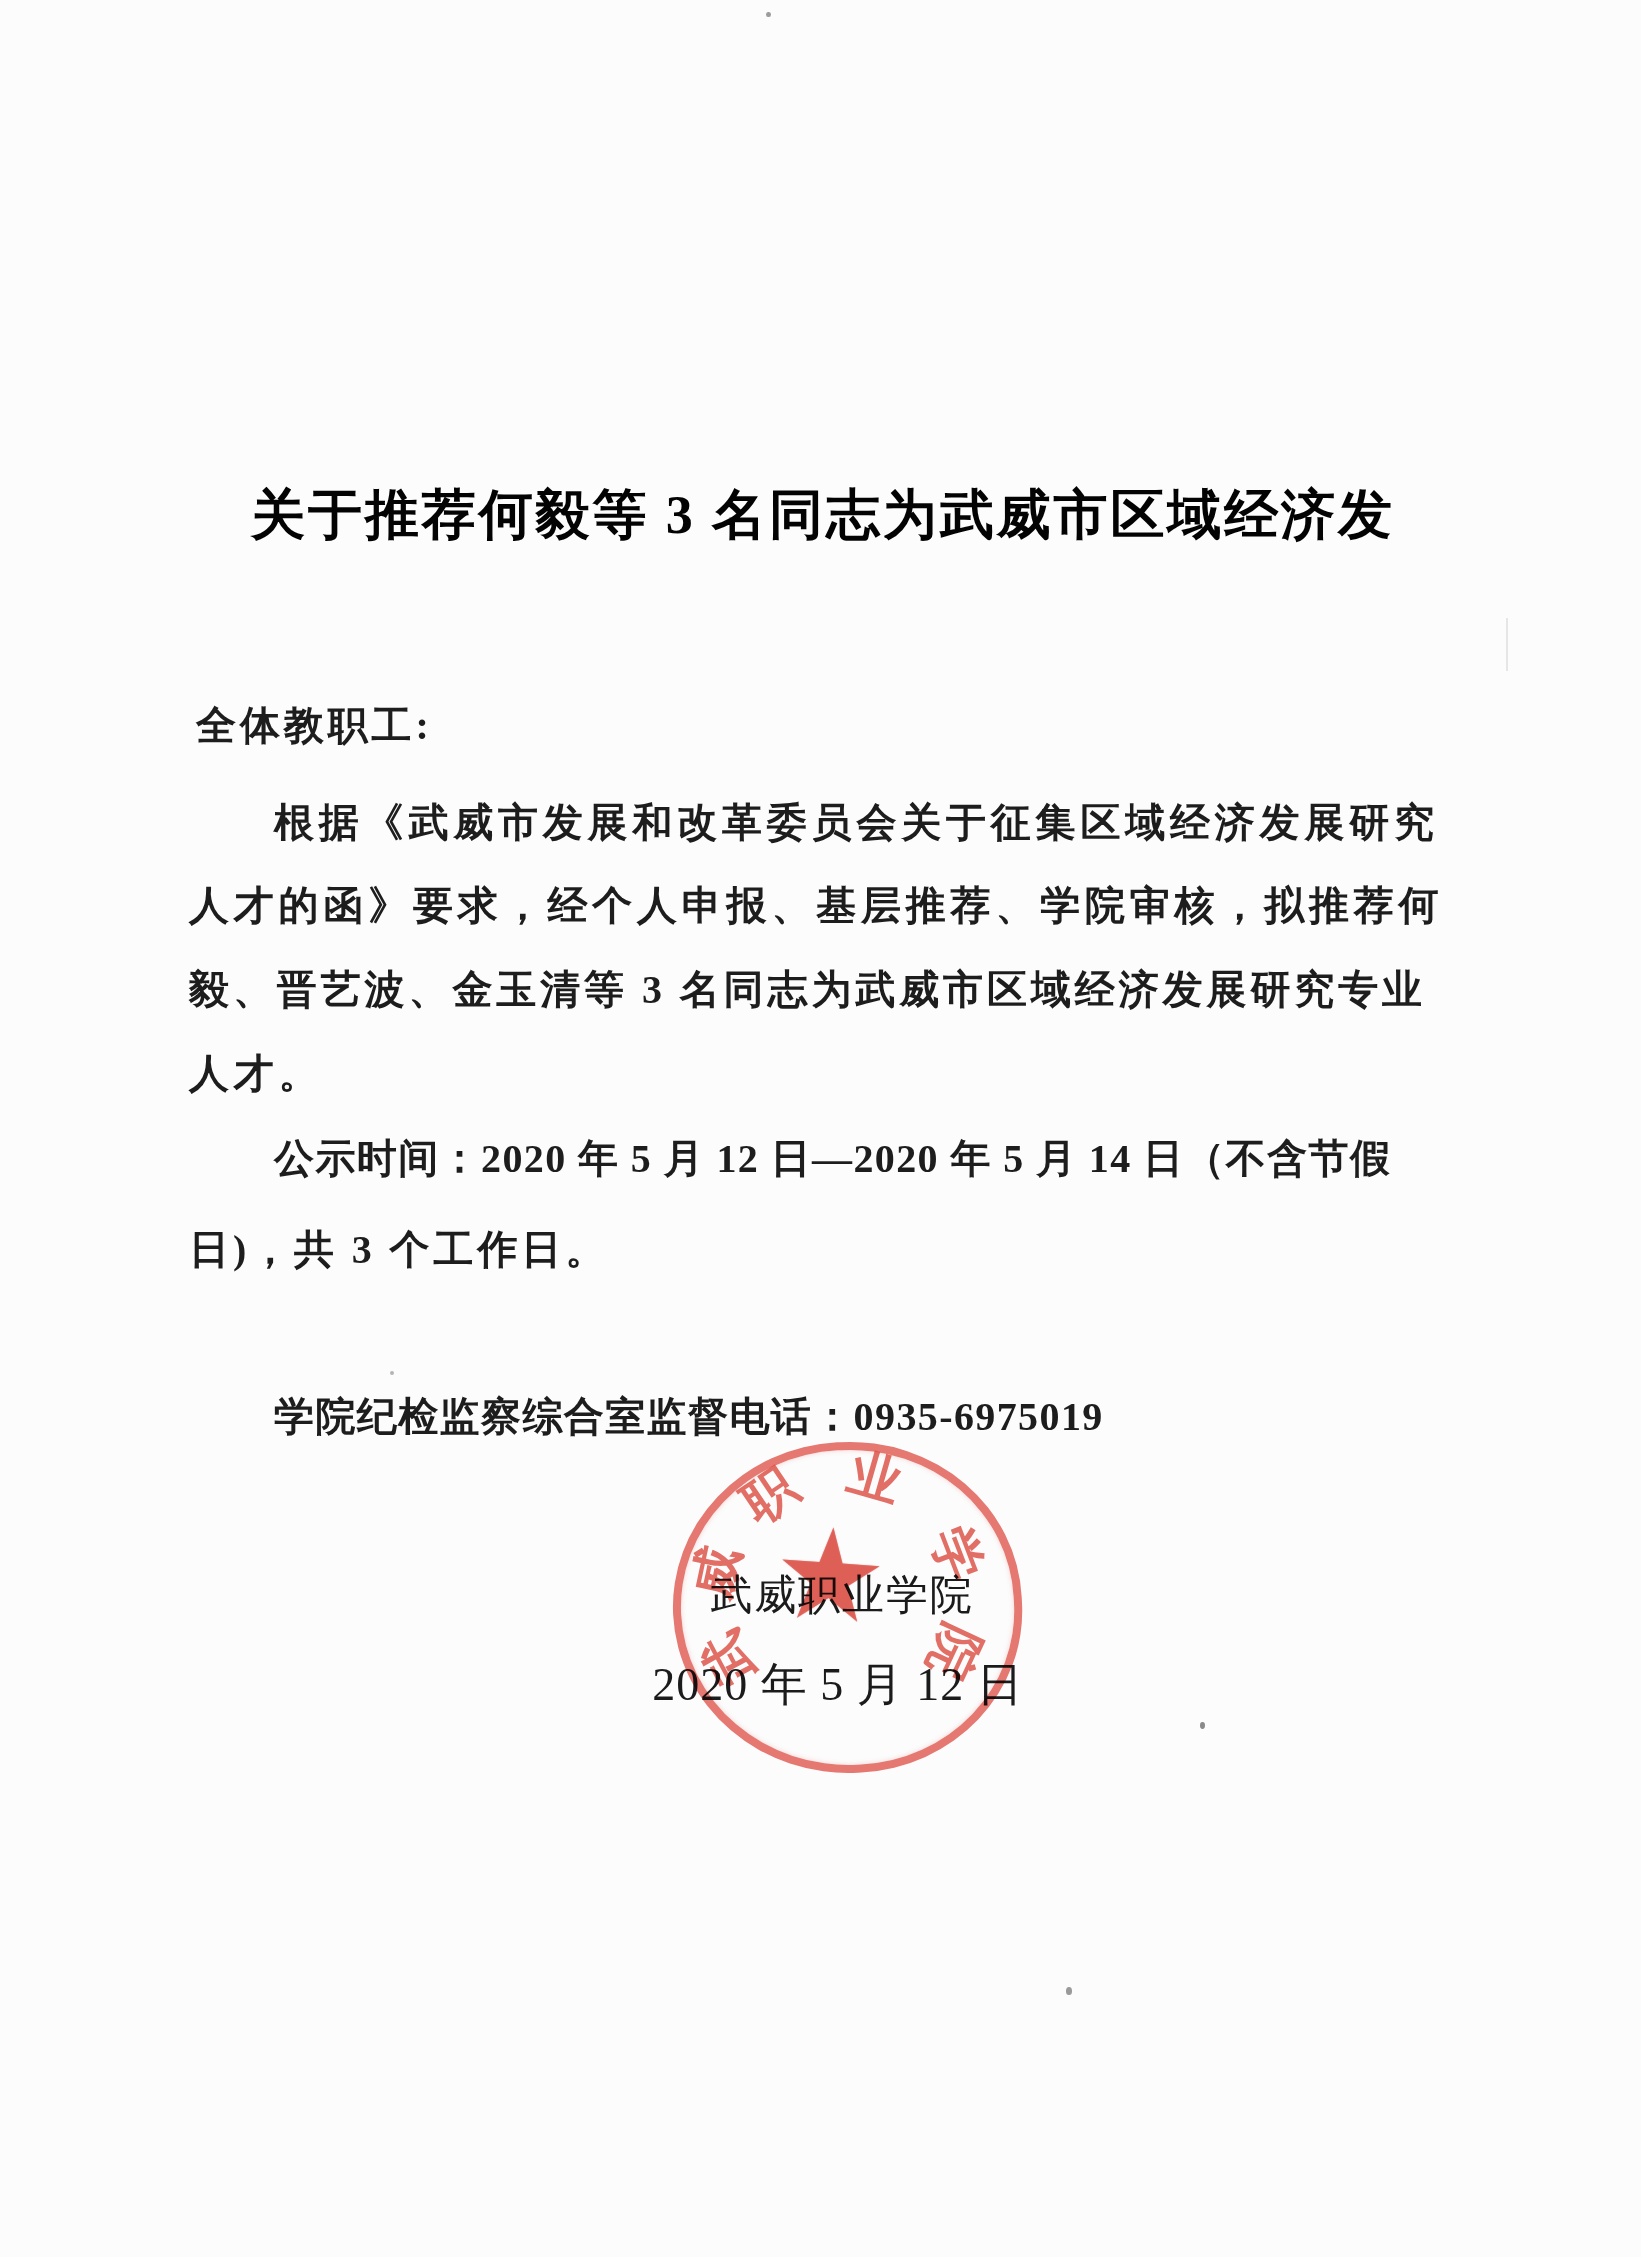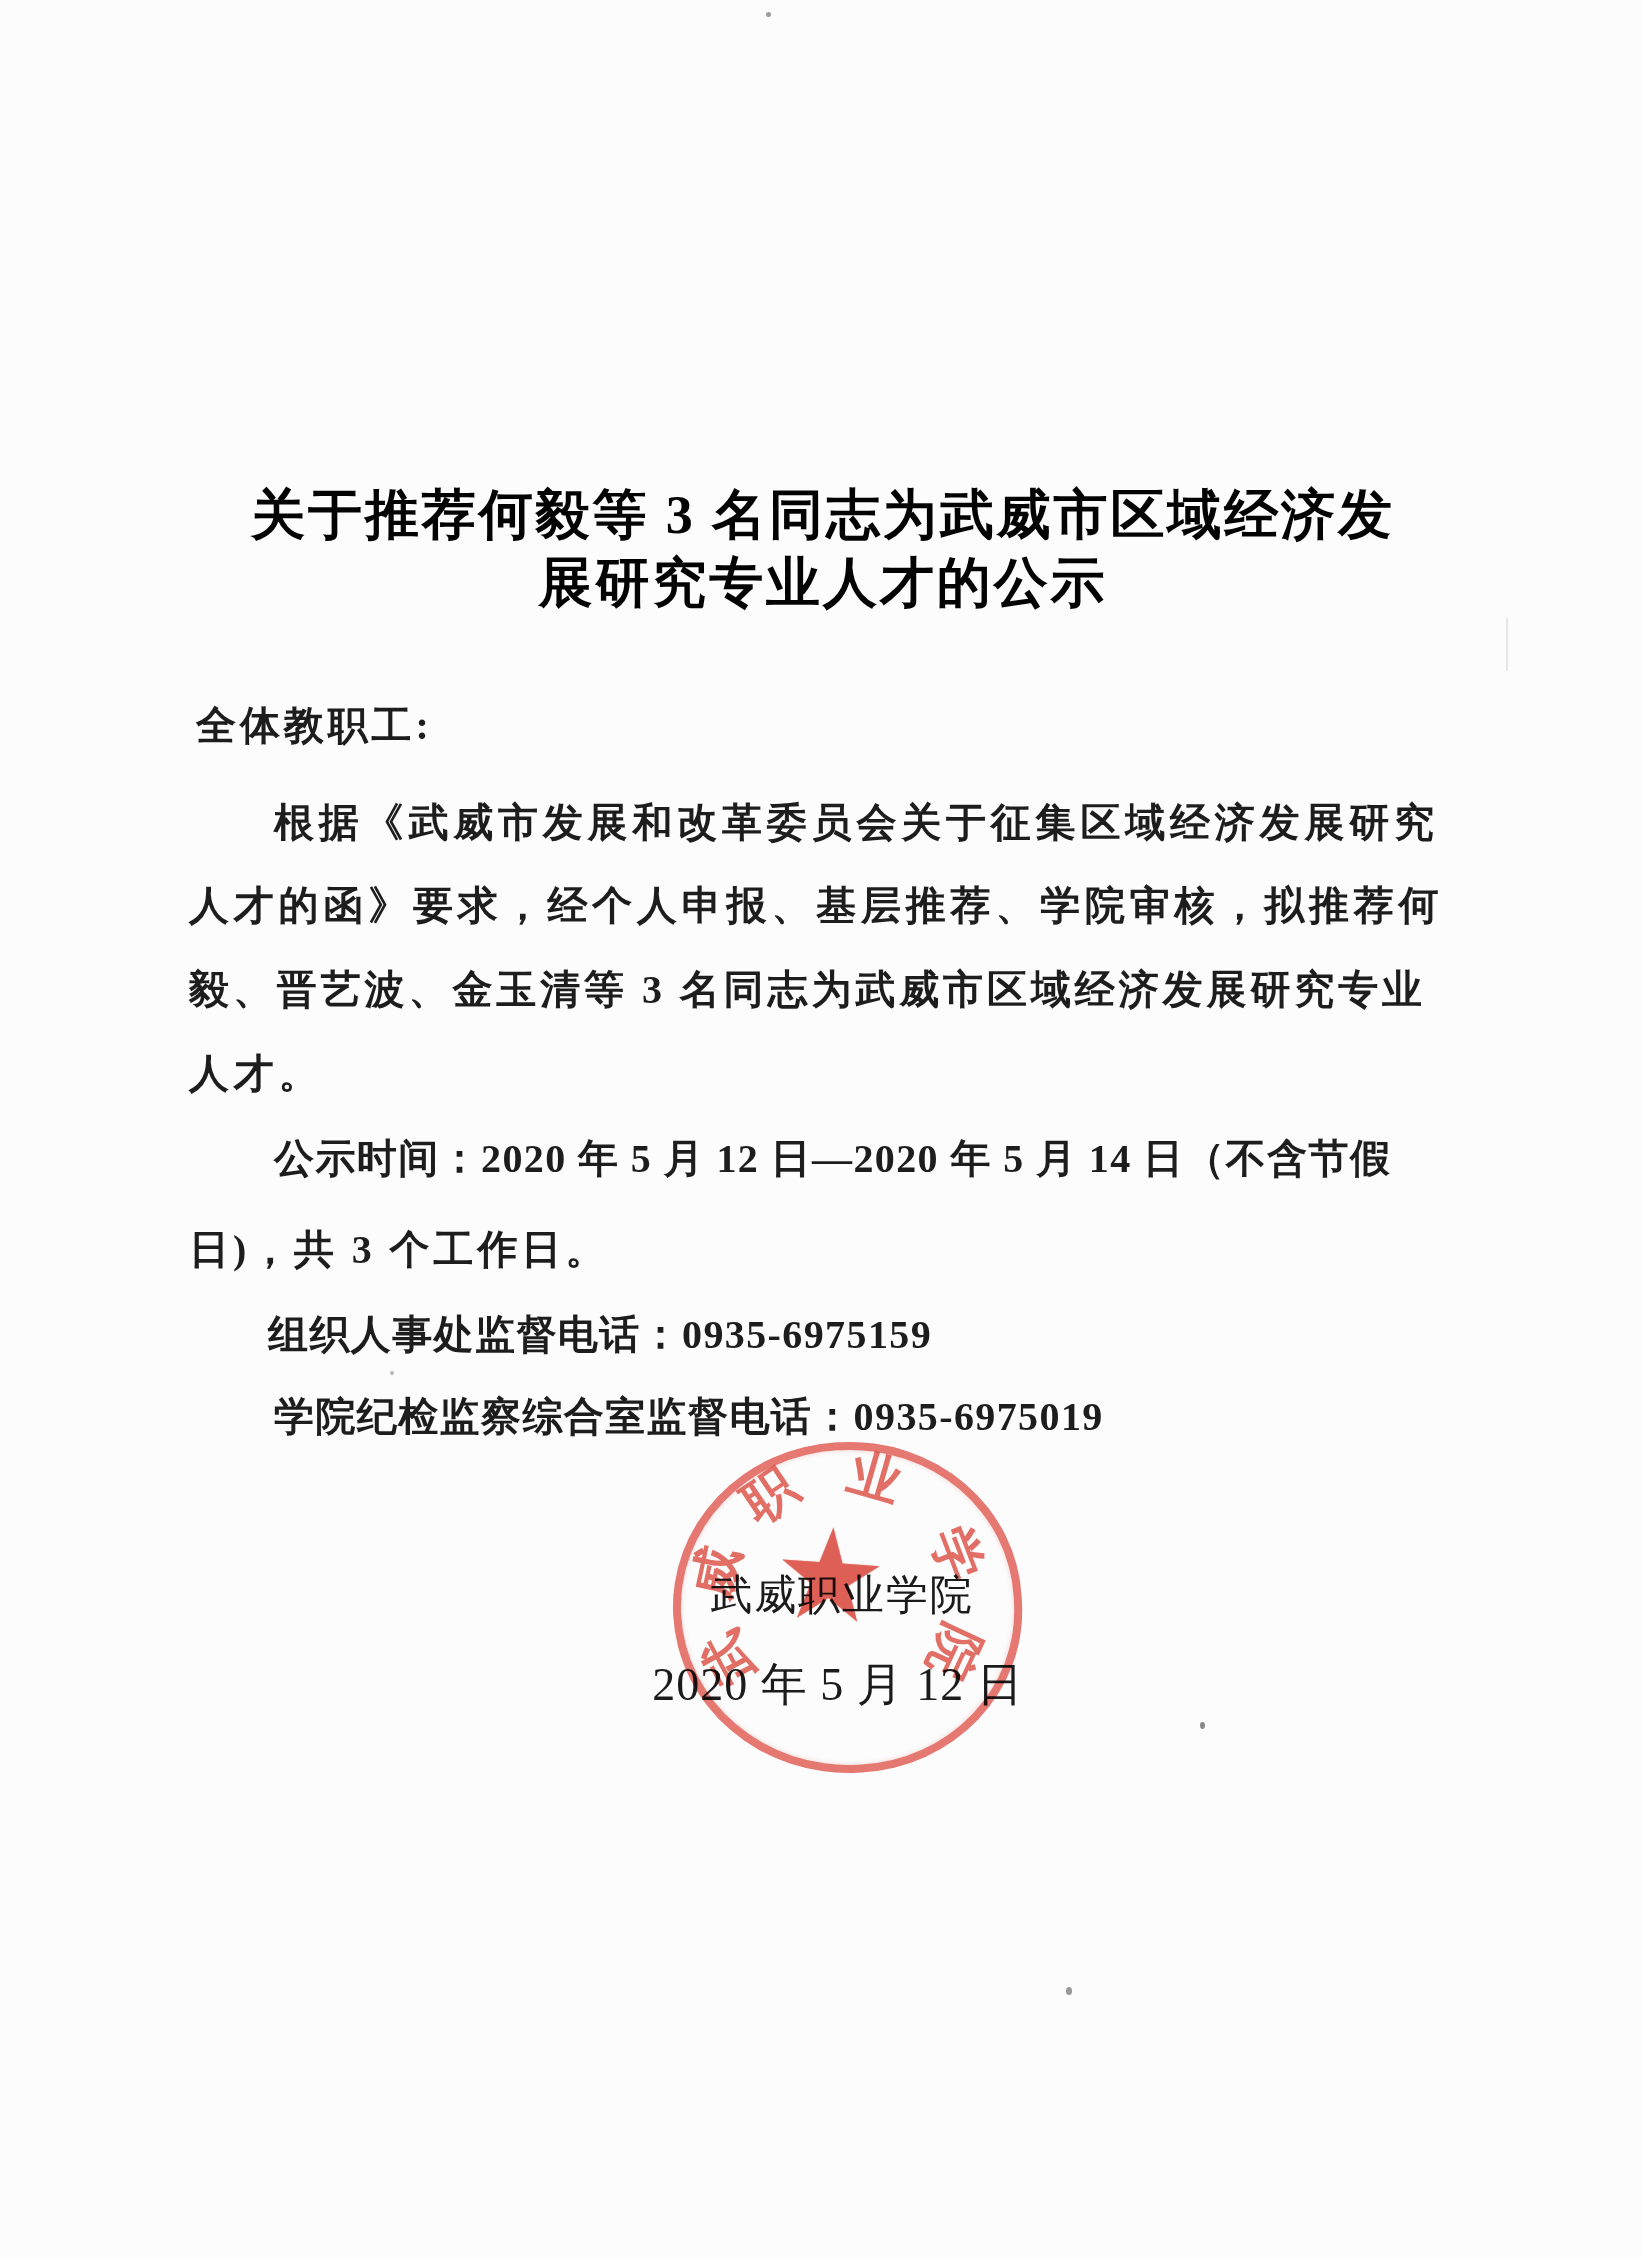--- a/index.html
+++ b/index.html
@@ -112,32 +112,30 @@
     background:#e6e6e6;
   }
 </style>
 </head>
 <body>
 
 <div class="page">
 
   <h1 class="title">
     <span class="tl">关于推荐何毅等 3 名同志为武威市区域经济发</span>
-    <span class="tl">展研究专业人才的公示</span>
   </h1>
 
   <div class="line salutation">全体教职工:</div>
 
   <div class="line bl1">人才的函》要求，经个人申报、基层推荐、学院审核，拟推荐何</div>
   <div class="line bl0">根据《武威市发展和改革委员会关于征集区域经济发展研究</div>
   <div class="line bl2">毅、晋艺波、金玉清等 3 名同志为武威市区域经济发展研究专业</div>
   <div class="line bl3">人才。</div>
   <div class="line bl4">公示时间：2020 年 5 月 12 日—2020 年 5 月 14 日（不含节假</div>
   <div class="line bl5">日)，共 3 个工作日。</div>
-  <div class="line bl6">组织人事处监督电话：0935-6975159</div>
   <div class="line bl7">学院纪检监察综合室监督电话：0935-6975019</div>
 
   <div class="signature">武威职业学院</div>
   <div class="dateline">2020 年 5 月 12 日</div>
 
   <div class="seal">
     <div class="seal-ring"></div>
     <span class="seal-star">★</span>
     <span class="seal-char sc0">武</span>
     <span class="seal-char sc1">威</span>

